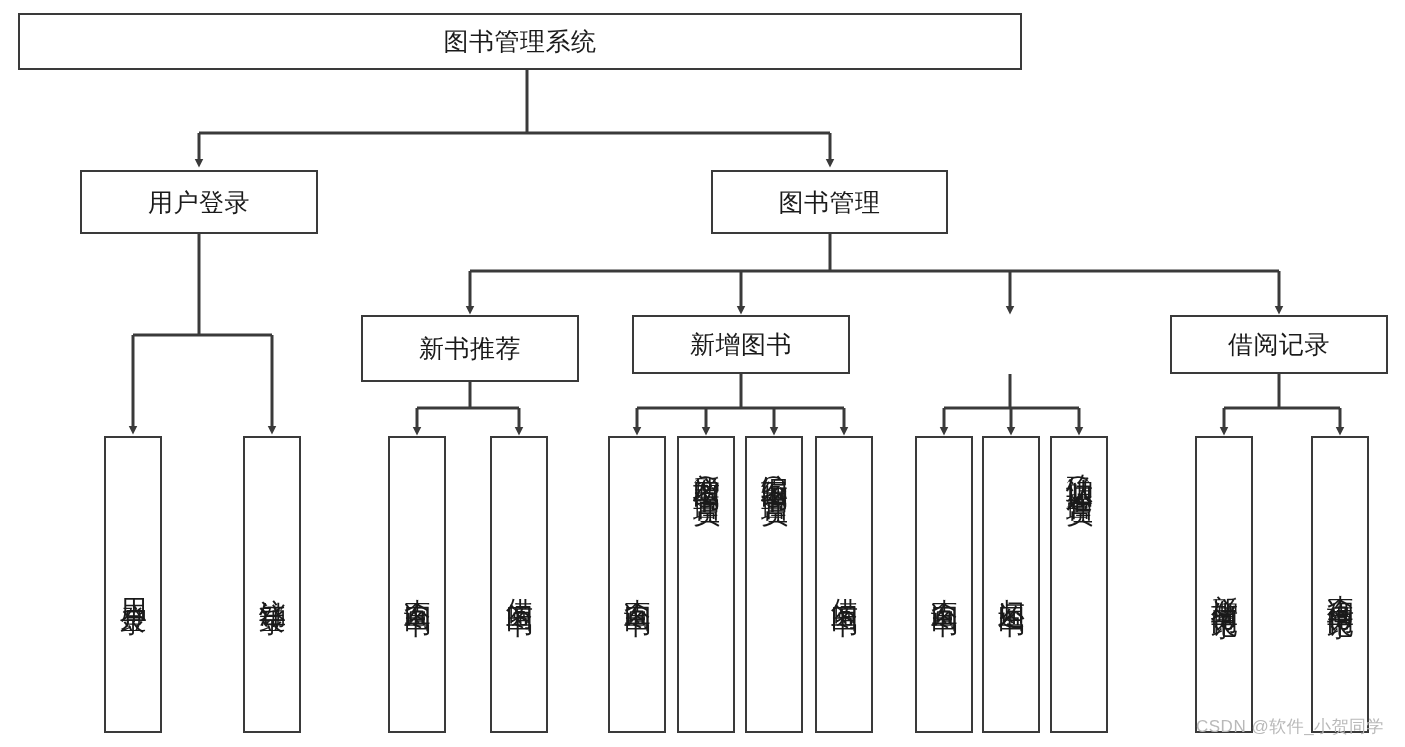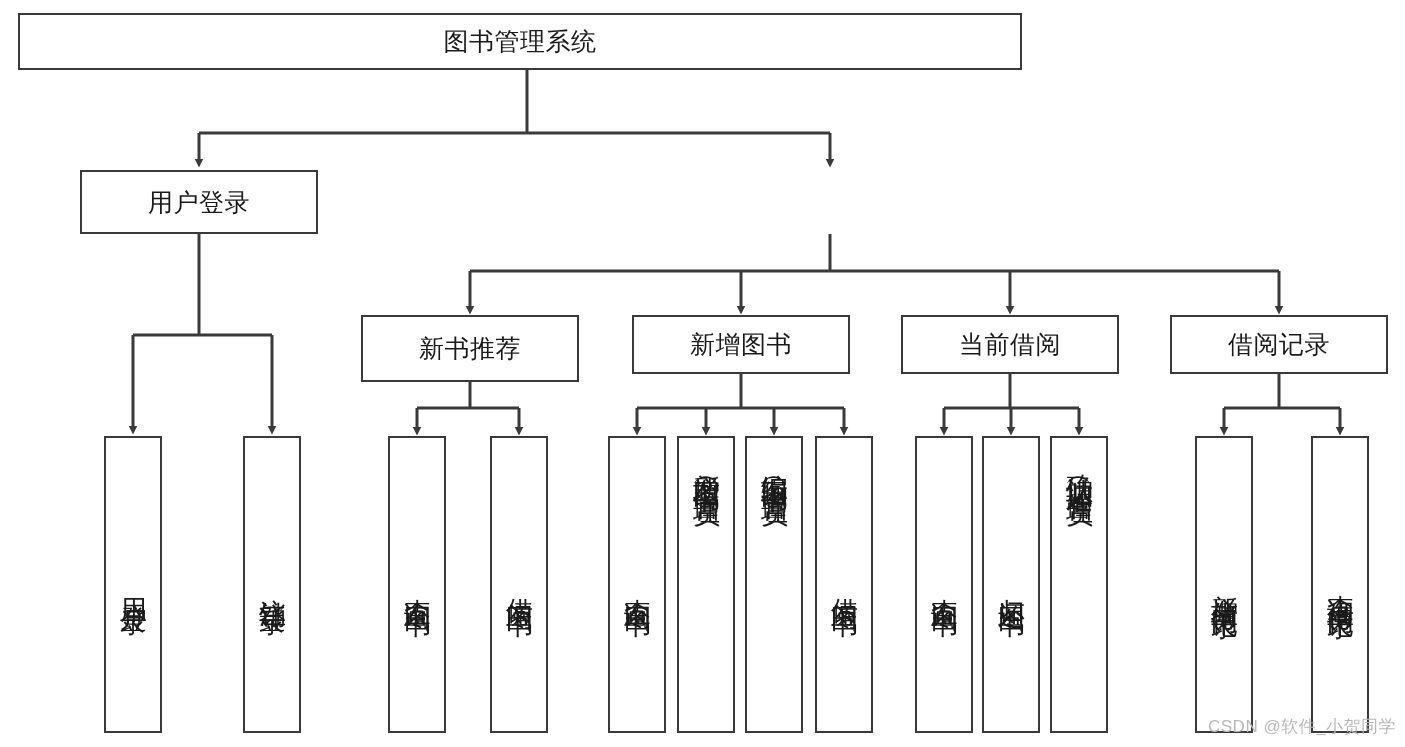--- a/index.html
+++ b/index.html
@@ -65,21 +65,20 @@
     align-items: center;
     padding-top: 0;
   }
   .watermark {
     position: absolute;
     font-size: 17px;
     color: #b9b9b9;
     letter-spacing: 0.5px;
     white-space: nowrap;
     user-select: none;
-    margin-left: 12px;
   }
 </style>
 </head>
 <body>
 
 <div id="canvas">
 
   <svg class="wires" viewBox="0 0 1405 747">
     <defs>
       <marker id="arrow" markerWidth="11" markerHeight="11" refX="1.5" refY="4.5" orient="auto" markerUnits="userSpaceOnUse">
@@ -130,30 +129,30 @@
     </g>
   </svg>
 
   <div class="node root horiz" style="left:18px; top:13px; width:1004px; height:57px;">
     <span class="label">图书管理系统</span>
   </div>
 
   <div class="node horiz" style="left:80px; top:170px; width:238px; height:64px;">
     <span class="label">用户登录</span>
   </div>
+  <div class="node horiz" style="left:711px; top:170px; width:237px; height:64px;">
+    <span class="label">图书管理</span>
+  </div>
 
   <div class="node horiz" style="left:361px; top:315px; width:218px; height:67px;">
     <span class="label">新书推荐</span>
   </div>
   <div class="node horiz" style="left:632px; top:315px; width:218px; height:59px;">
     <span class="label">新增图书</span>
   </div>
-  <div class="node horiz" style="left:901px; top:315px; width:218px; height:59px;">
-    <span class="label">当前借阅</span>
-  </div>
   <div class="node horiz" style="left:1170px; top:315px; width:218px; height:59px;">
     <span class="label">借阅记录</span>
   </div>
 
   <div class="node vert centered" style="left:104px; top:436px; width:58px; height:297px;">
     <span class="label">用户登录</span>
   </div>
   <div class="node vert centered" style="left:243px; top:436px; width:58px; height:297px;">
     <span class="label">注销登录</span>
   </div>

